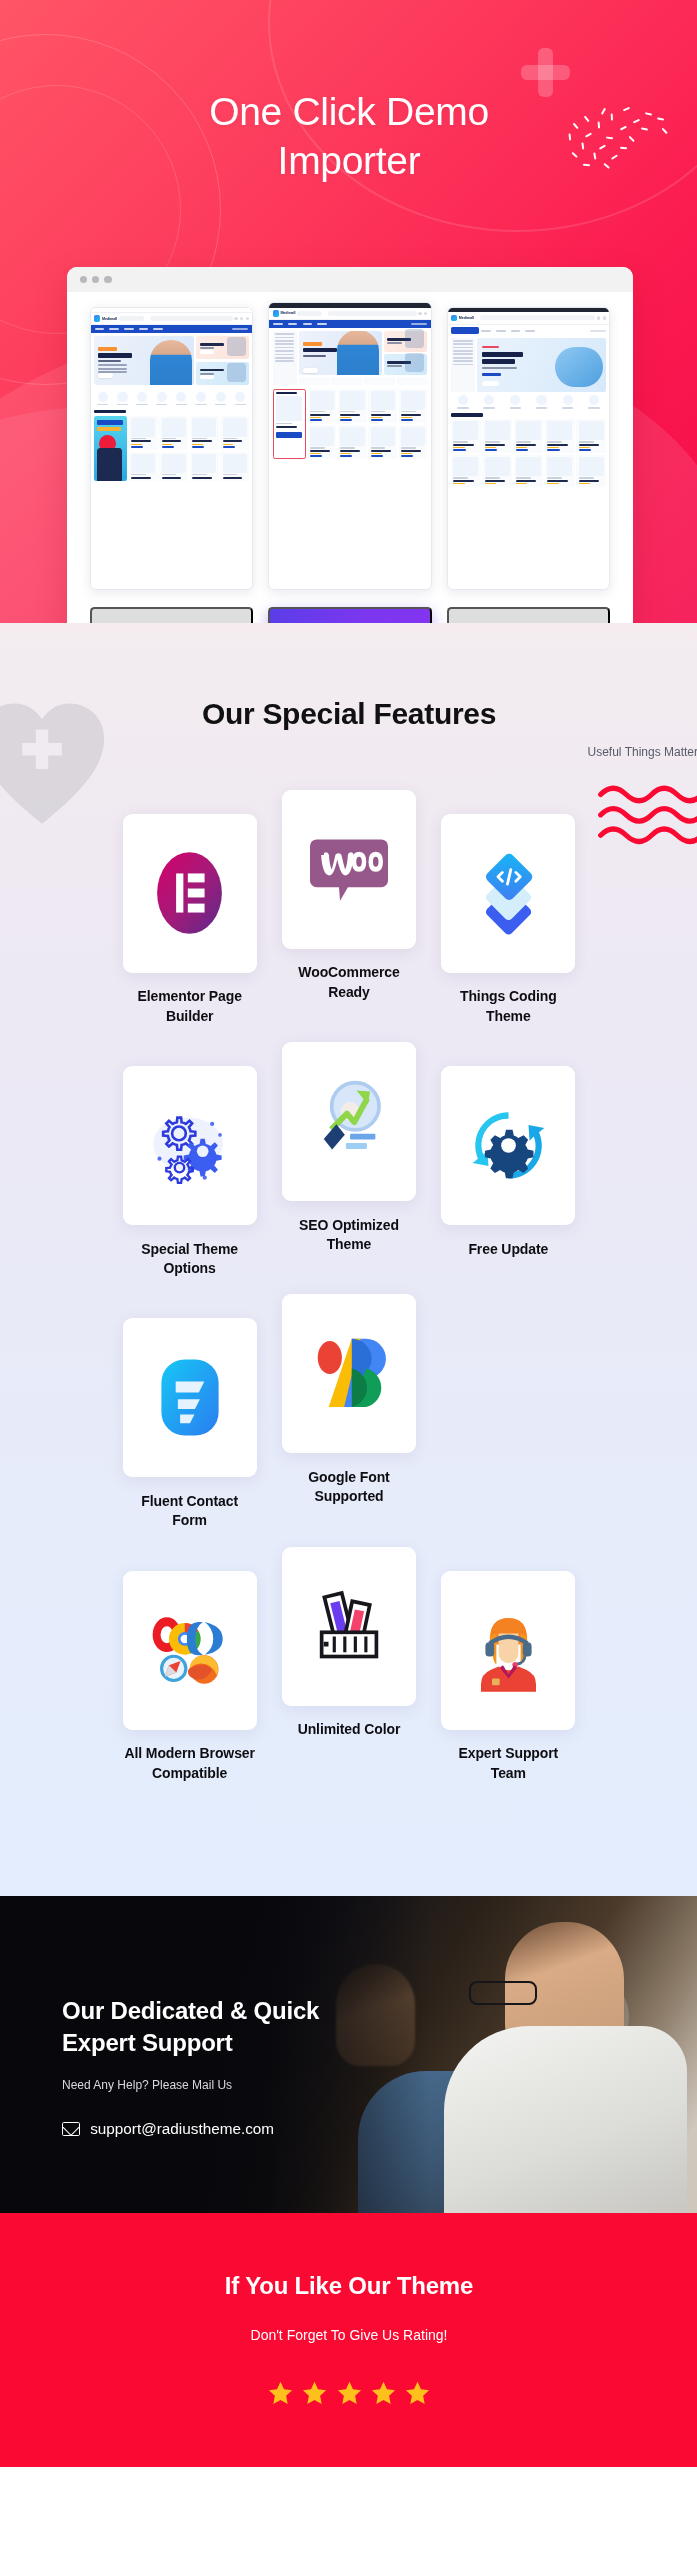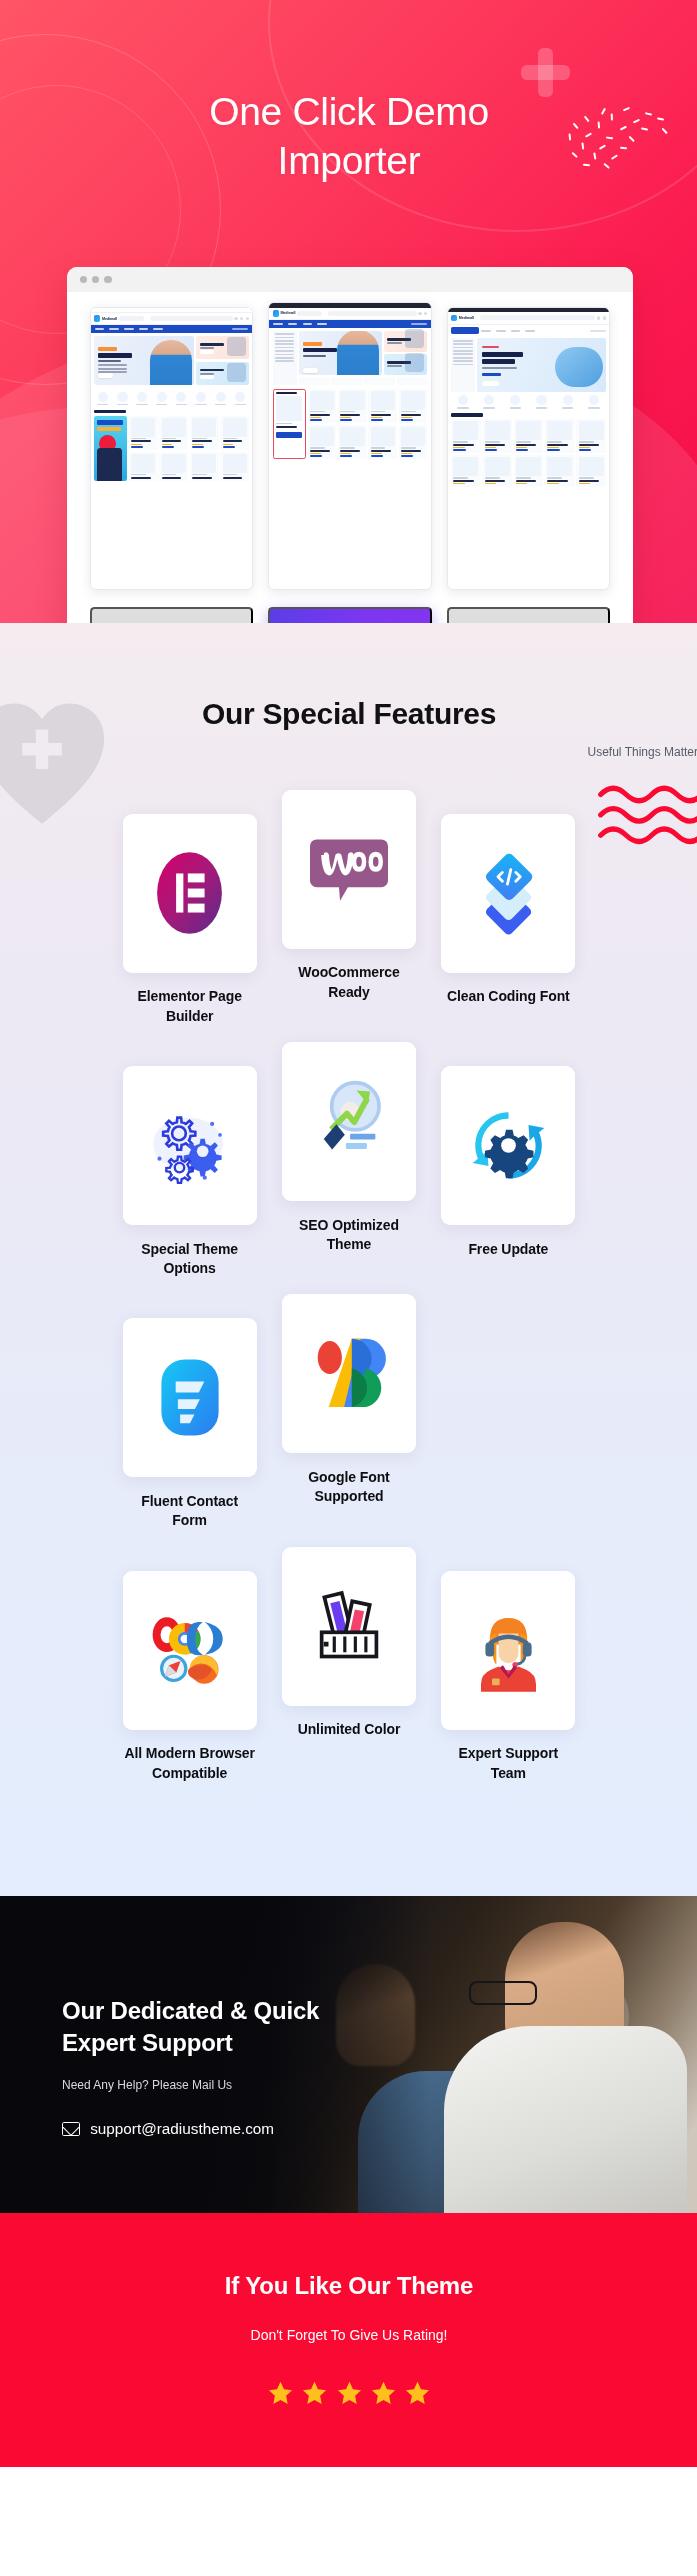--- a/index.html
+++ b/index.html
@@ -827,21 +827,21 @@
                 </linearGradient>
               </defs>
           <g stroke="#fff" stroke-width="5" fill="none" stroke-linecap="round" stroke-linejoin="round">
             <path d="M60 38 l-8 8 l8 8"></path>
                 <path d="M84 38 l8 8 l-8 8"></path>
                 <path d="M75 33 l-6 26"></path>
           </g>
         </svg>
       </div>
         </div>
-      <div class="flabel">Clean Coding Font</div>
+      <div class="flabel">Things Coding Theme</div>
     </div>
 
     <div class="row-gap" style="grid-column:1/4"></div>
 
     <div class="fcell">
       <div class="fcard">
           <div class="ico">
         <svg viewBox="0 0 150 150" width="83" height="83">
           <ellipse cx="72" cy="72" rx="66" ry="50" fill="#eef1fe"></ellipse>
           <g fill="none" stroke="#2c3bdc" stroke-width="5">

